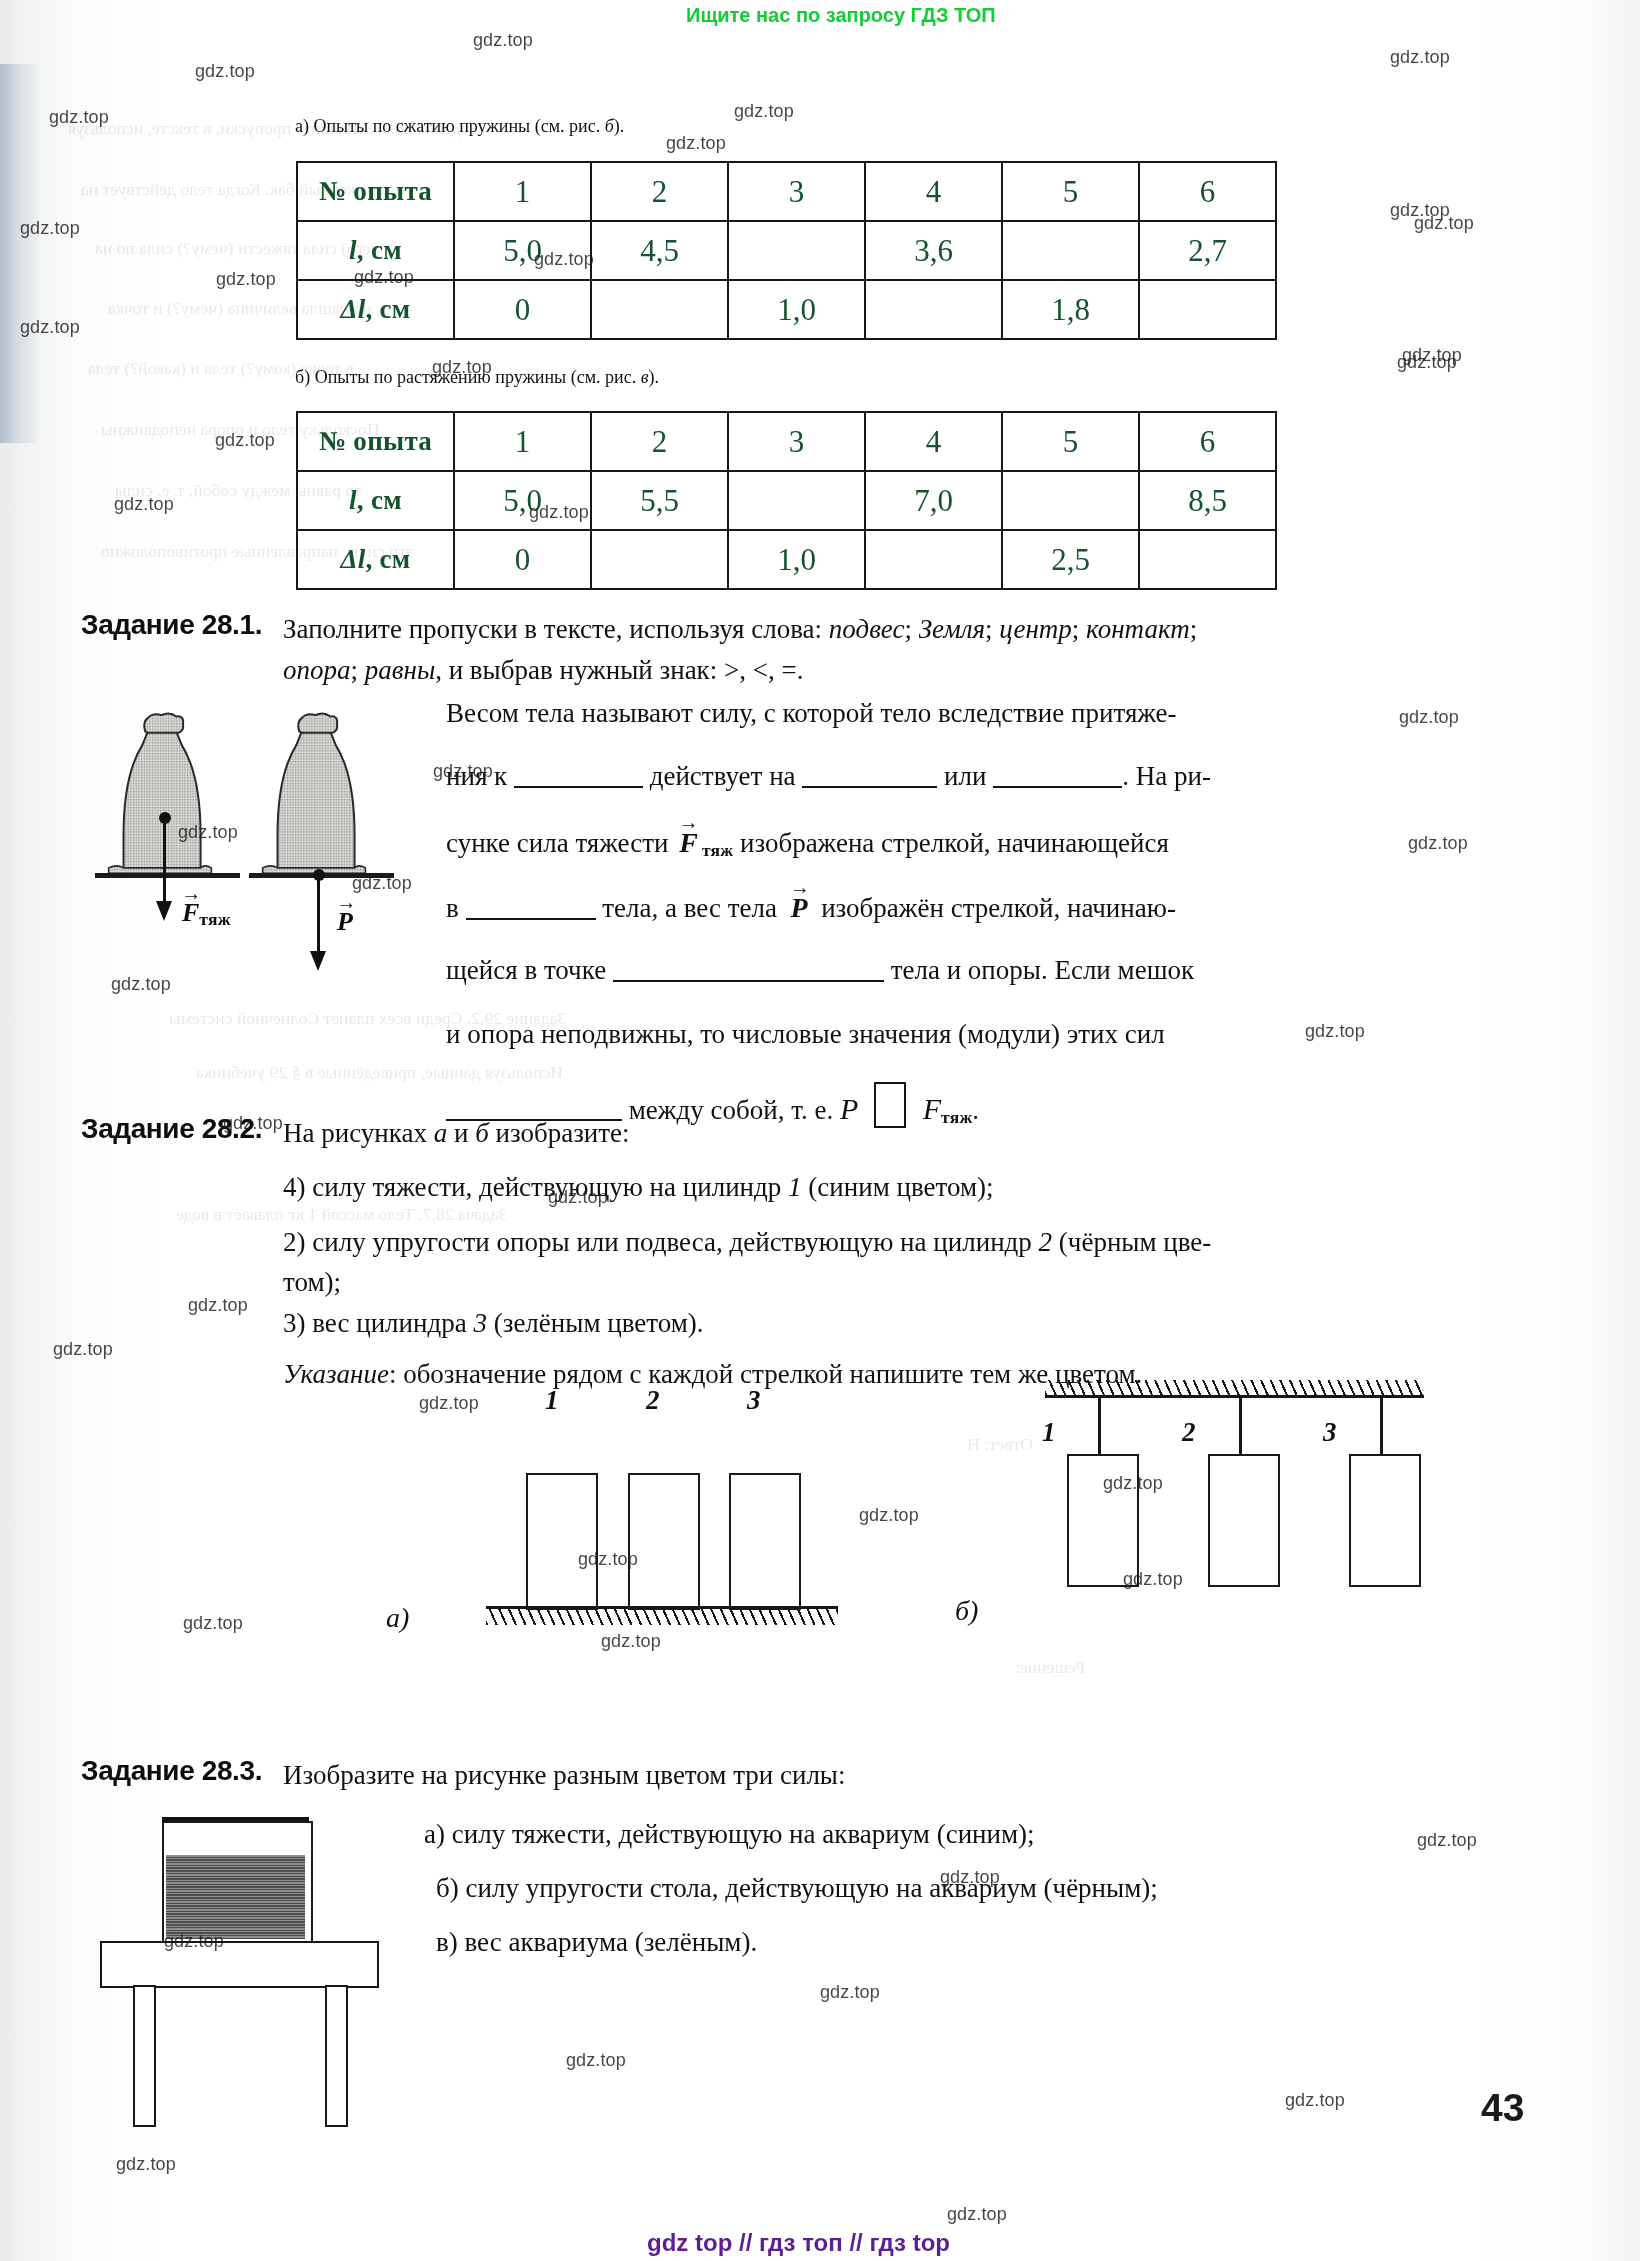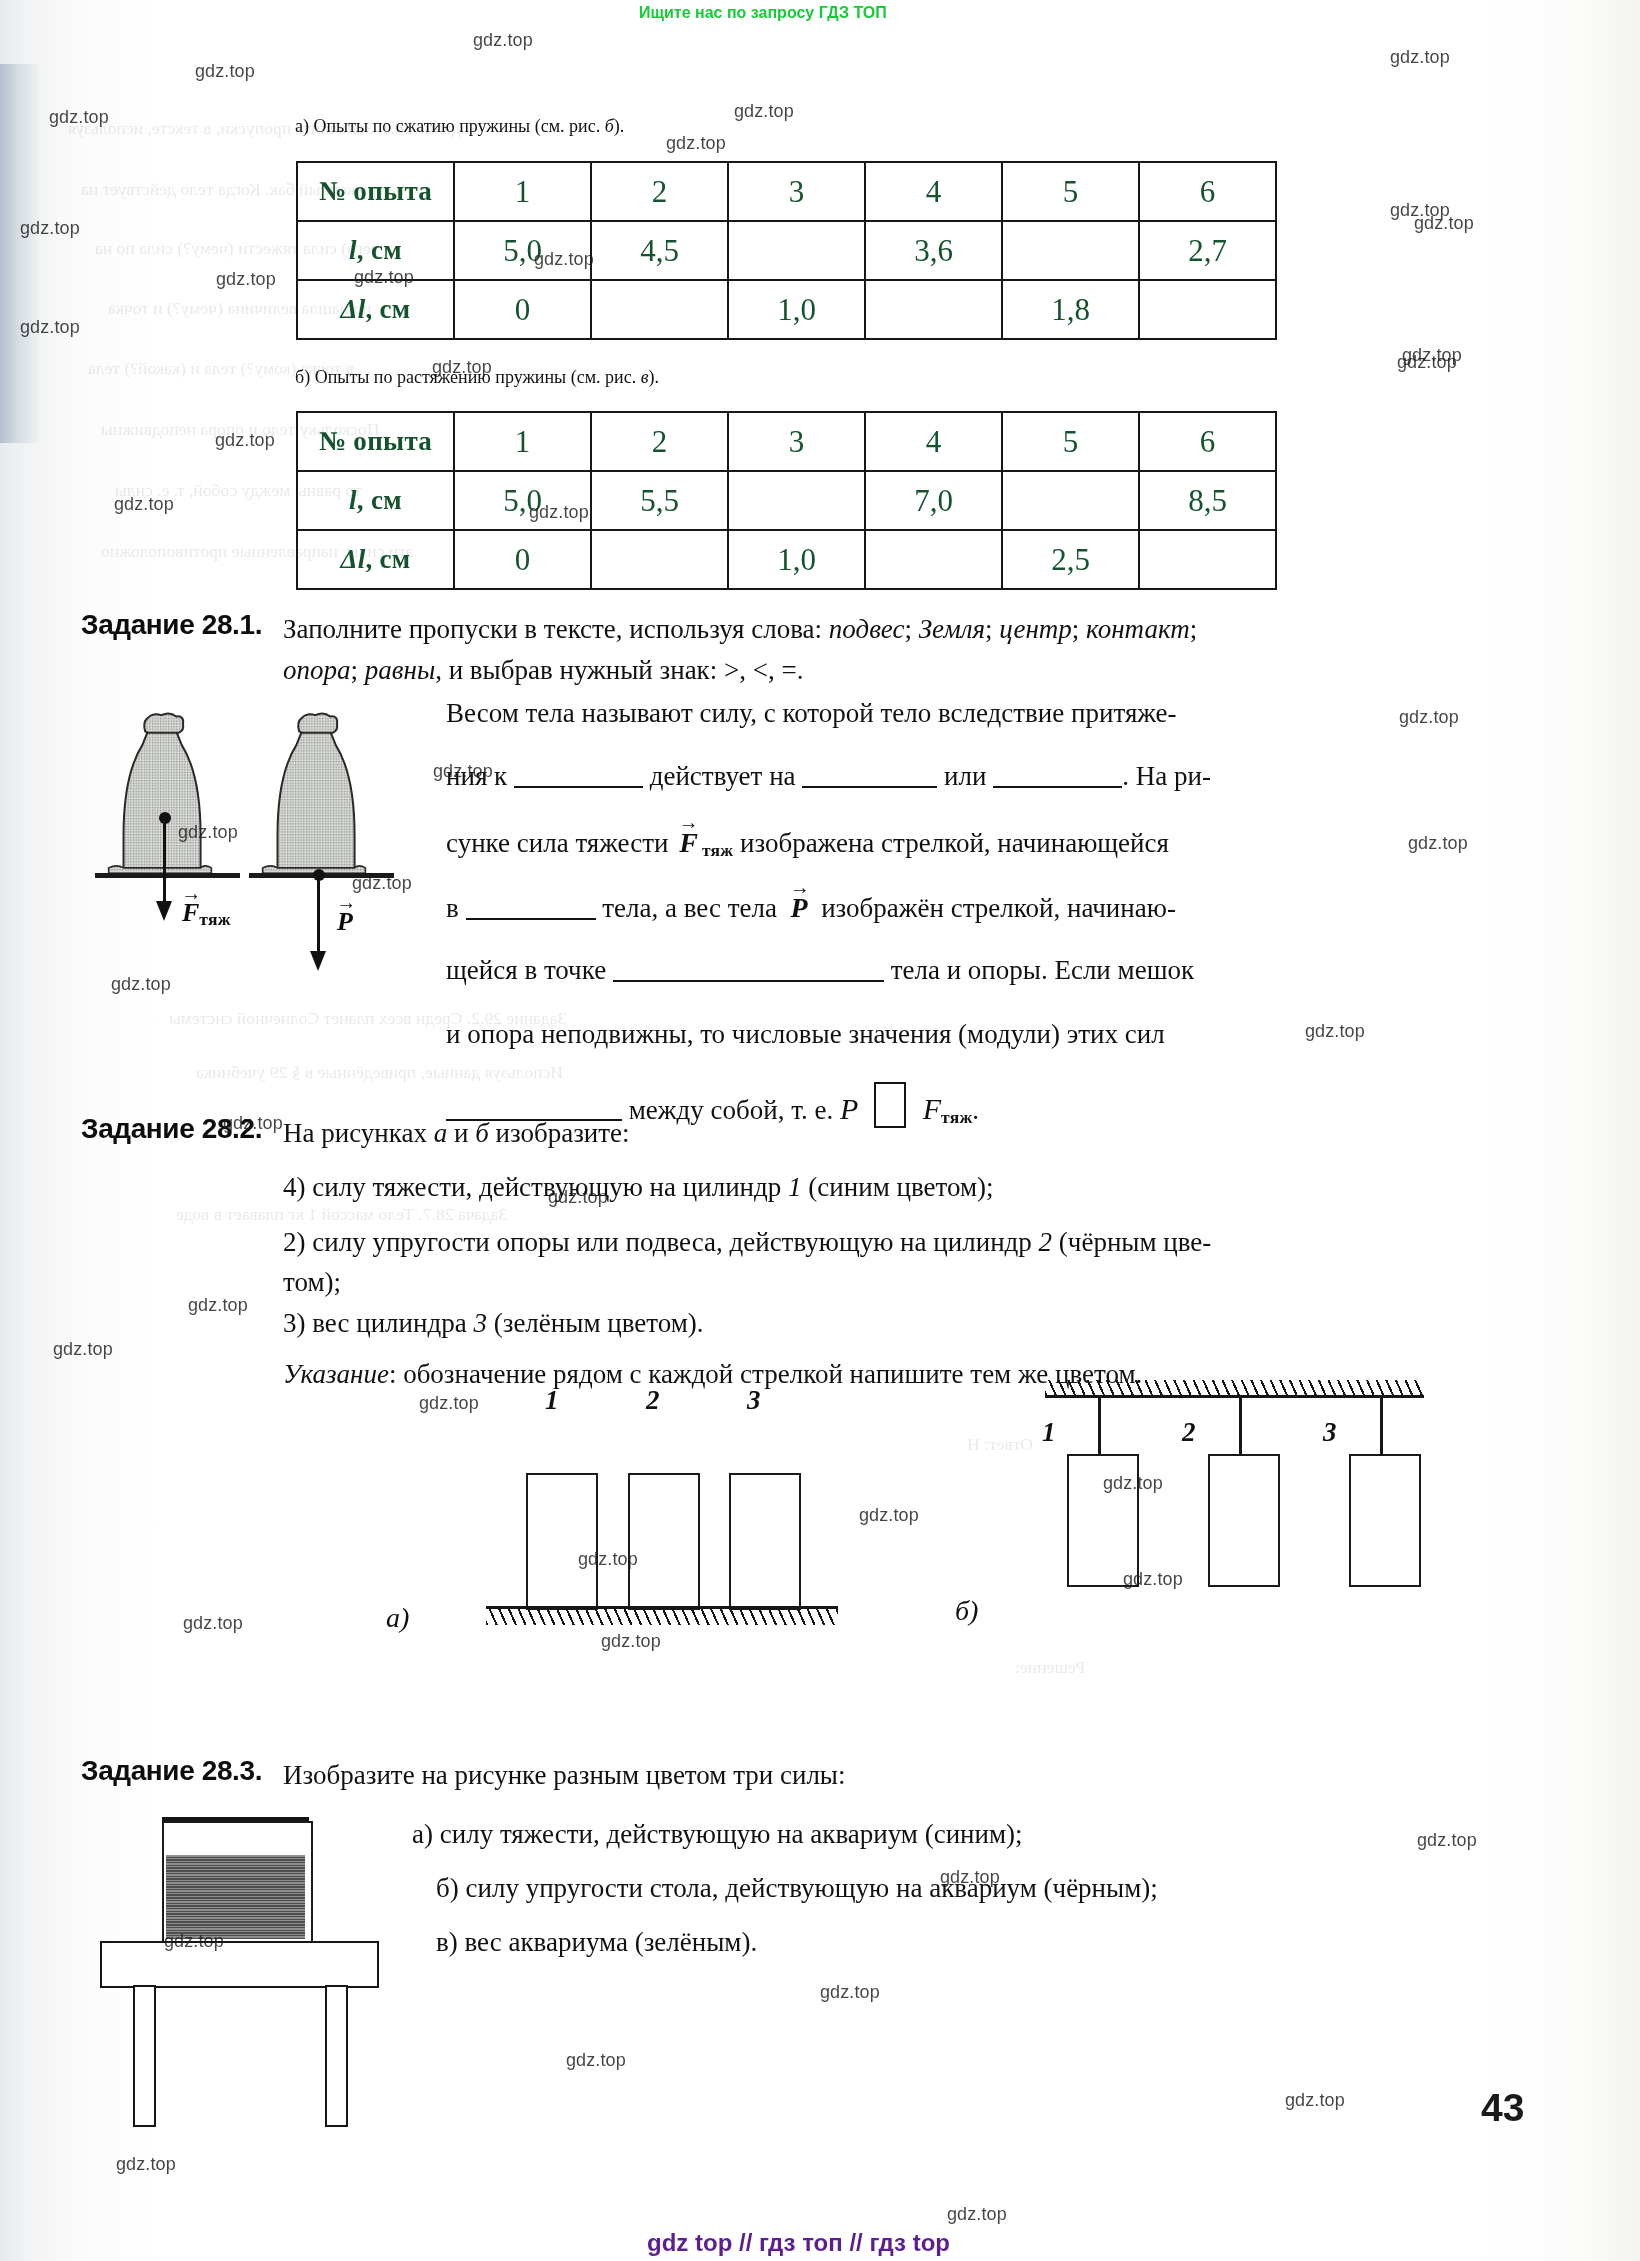--- a/index.html
+++ b/index.html
@@ -35,21 +35,21 @@
     position:absolute; z-index:6;
     color:#1c1c1c; opacity:.82;
     font-family:"Liberation Sans", sans-serif;
     font-size:18px; letter-spacing:0.1px;
     pointer-events:none; white-space:nowrap;
   }
   .hdr-wm{
     position:absolute; z-index:8;
     color:#14cc36; font-weight:bold;
     font-family:"Liberation Sans", sans-serif;
-    font-size:16px; white-space:nowrap;
+    font-size:20px; white-space:nowrap;margin-left:47px;
   }
   .ftr-wm{
     position:absolute; z-index:8;
     color:#5b1f8f; font-weight:bold;
     font-family:"Liberation Sans", sans-serif;
     font-size:24px; white-space:nowrap;
   }
 
   
   .content{ position:absolute; left:0; top:0; width:1640px; height:2261px; z-index:4; }
@@ -388,21 +388,21 @@
   <div class="cyl" style="left:1208px; top:1454px; width:68px; height:129px;"></div>
   <div class="cyl" style="left:1349px; top:1454px; width:68px; height:129px;"></div>
 
   <div class="cylnum" style="left:1042px; top:1417px;">1</div>
   <div class="cylnum" style="left:1182px; top:1417px;">2</div>
   <div class="cylnum" style="left:1323px; top:1417px;">3</div>
 
   <div class="task-no" style="left:81px; top:1755px;">Задание 28.3.</div>
   <div class="ptxt" style="left:283px; top:1755px;">Изобразите на рисунке разным цветом три силы:</div>
 
-  <div class="ptxt" style="left:412px; top:1814px;text-align:right;">а) силу тяжести, действующую на аквариум (синим);</div>
+  <div class="ptxt" style="left:424px; top:1814px;text-align:right;">а) силу тяжести, действующую на аквариум (синим);</div>
   <div class="ptxt" style="left:436px; top:1868px;">б) силу упругости стола, действующую на аквариум (чёрным);</div>
   <div class="ptxt" style="left:436px; top:1922px;">в) вес аквариума (зелёным).</div>
 
   <div class="aq-rim" style="left:162px; top:1817px; width:147px; height:6px;"></div>
   <div class="aq-glass" style="left:162px; top:1821px; width:147px; height:122px;"></div>
   <div class="aq-water" style="left:166px; top:1855px; width:139px; height:84px;"></div>
 
   <div class="tbl-top" style="left:100px; top:1941px; width:275px; height:43px;"></div>
   <div class="tbl-leg" style="left:133px; top:1985px; width:19px; height:138px;"></div>
   <div class="tbl-leg" style="left:325px; top:1985px; width:19px; height:138px;"></div>

